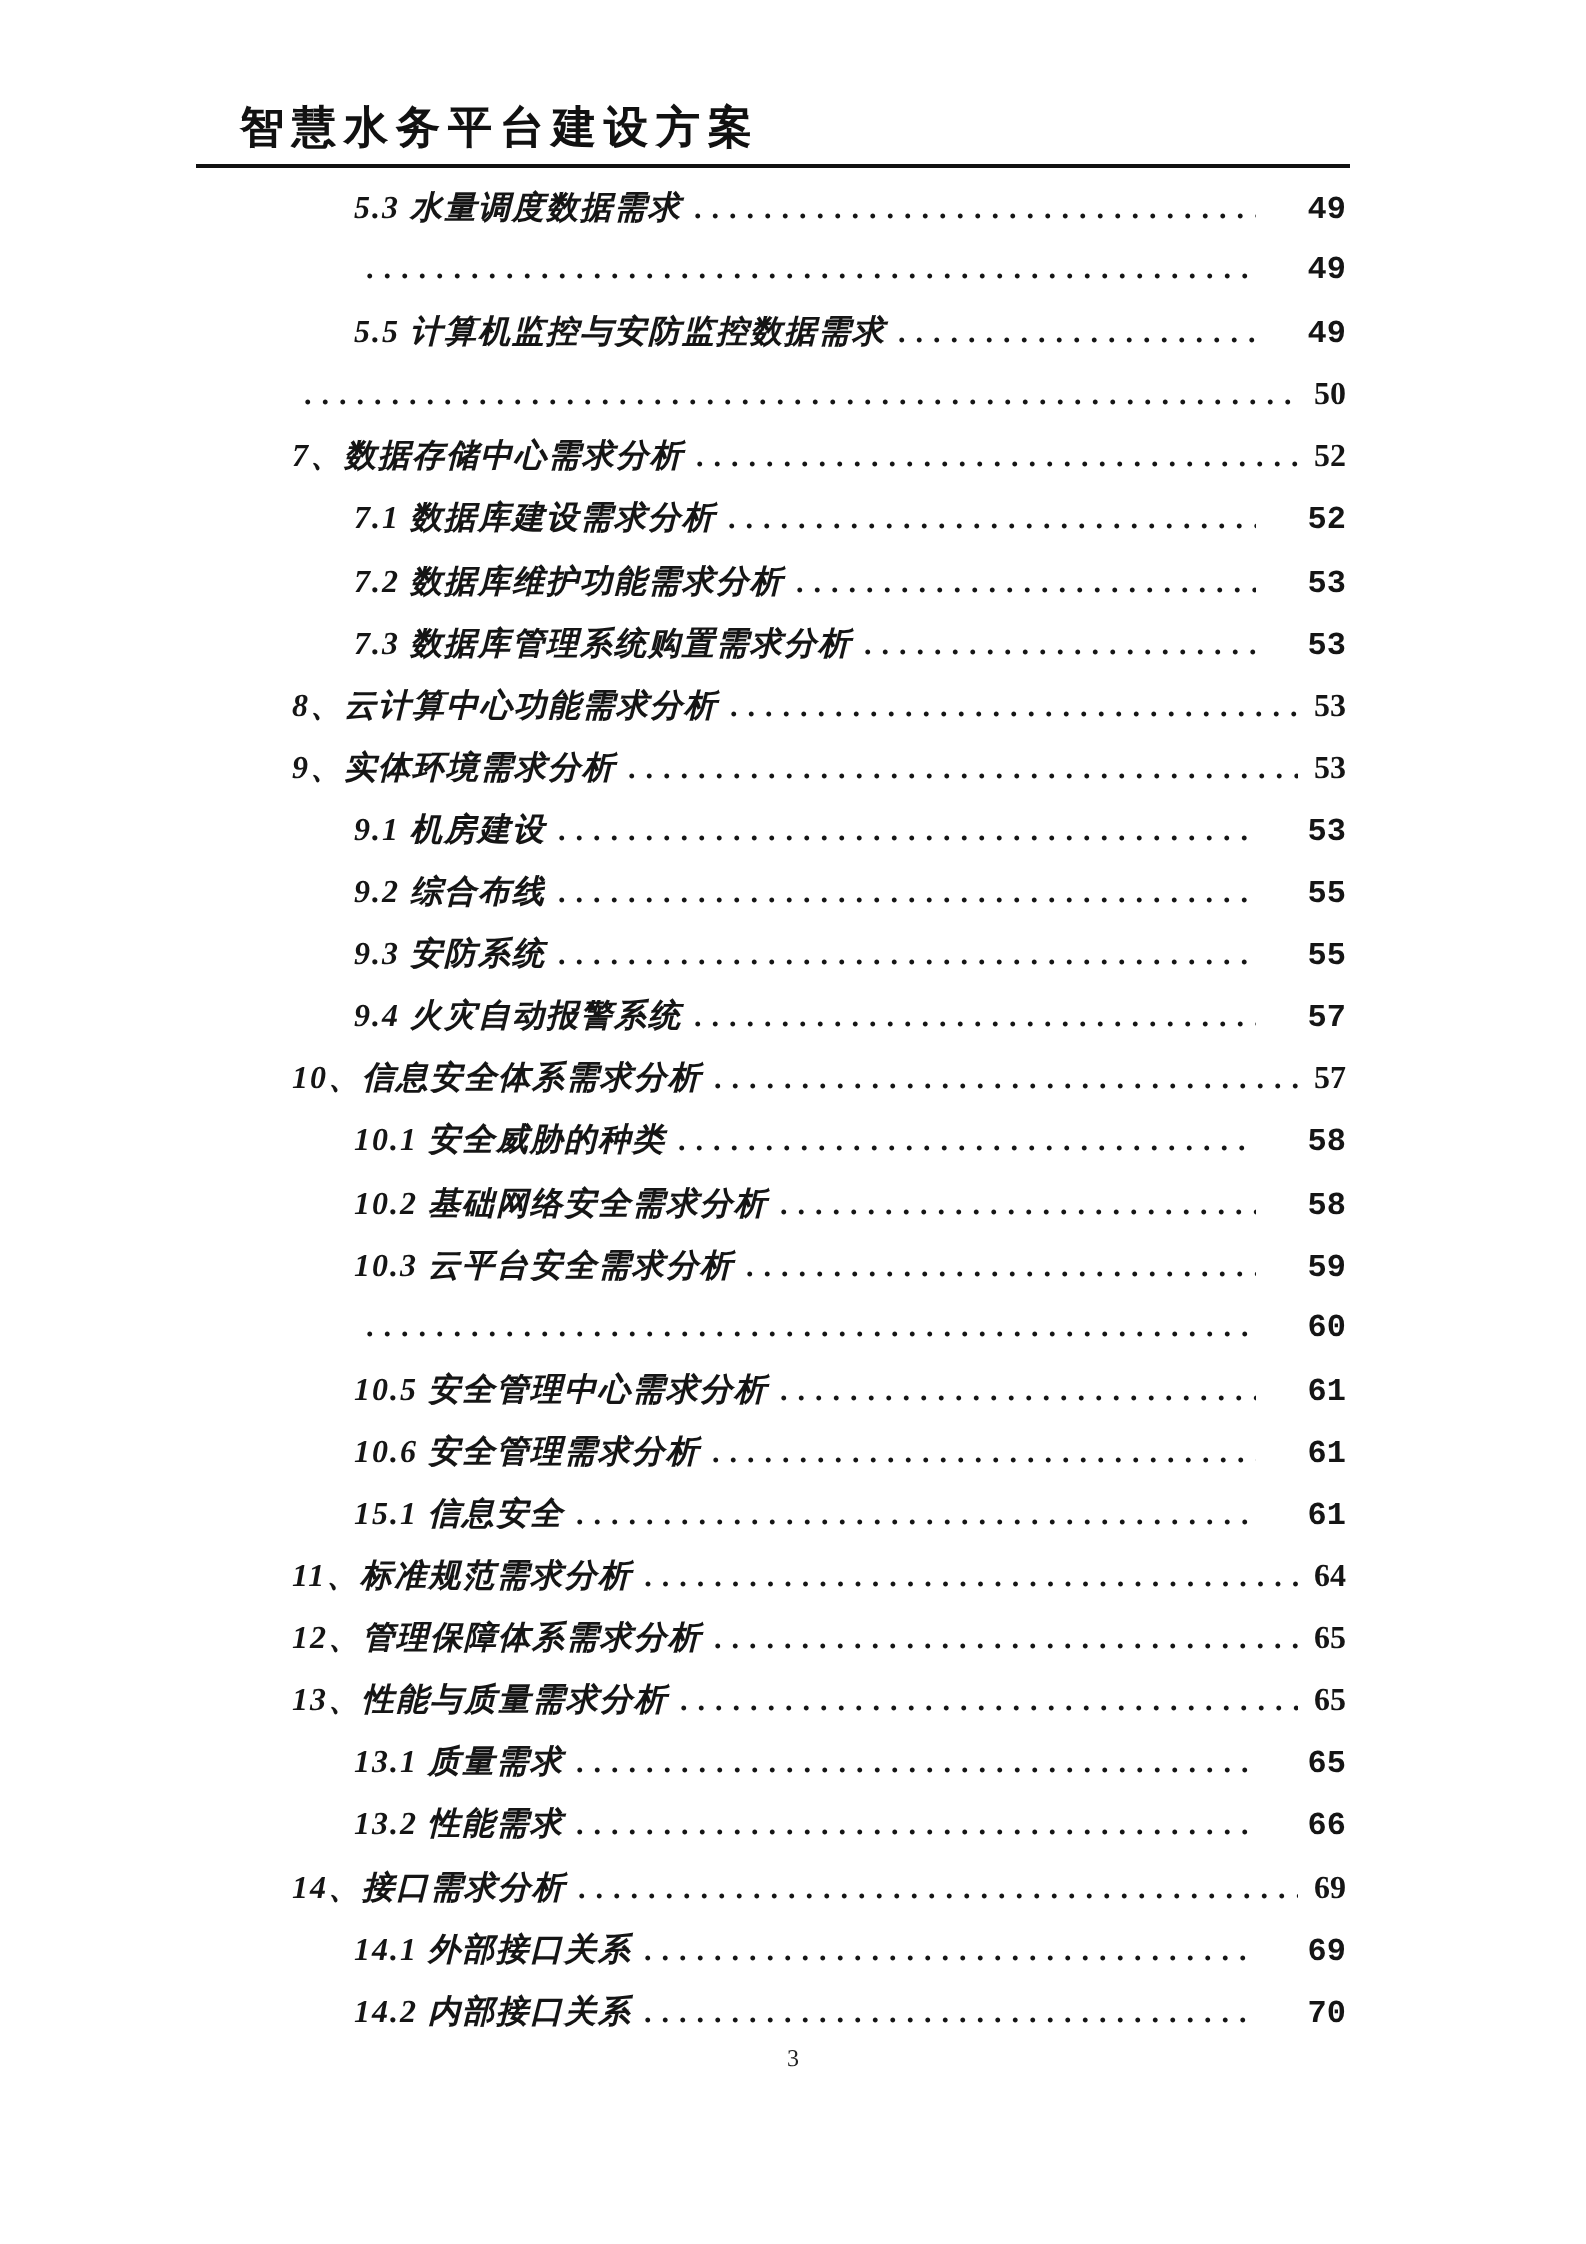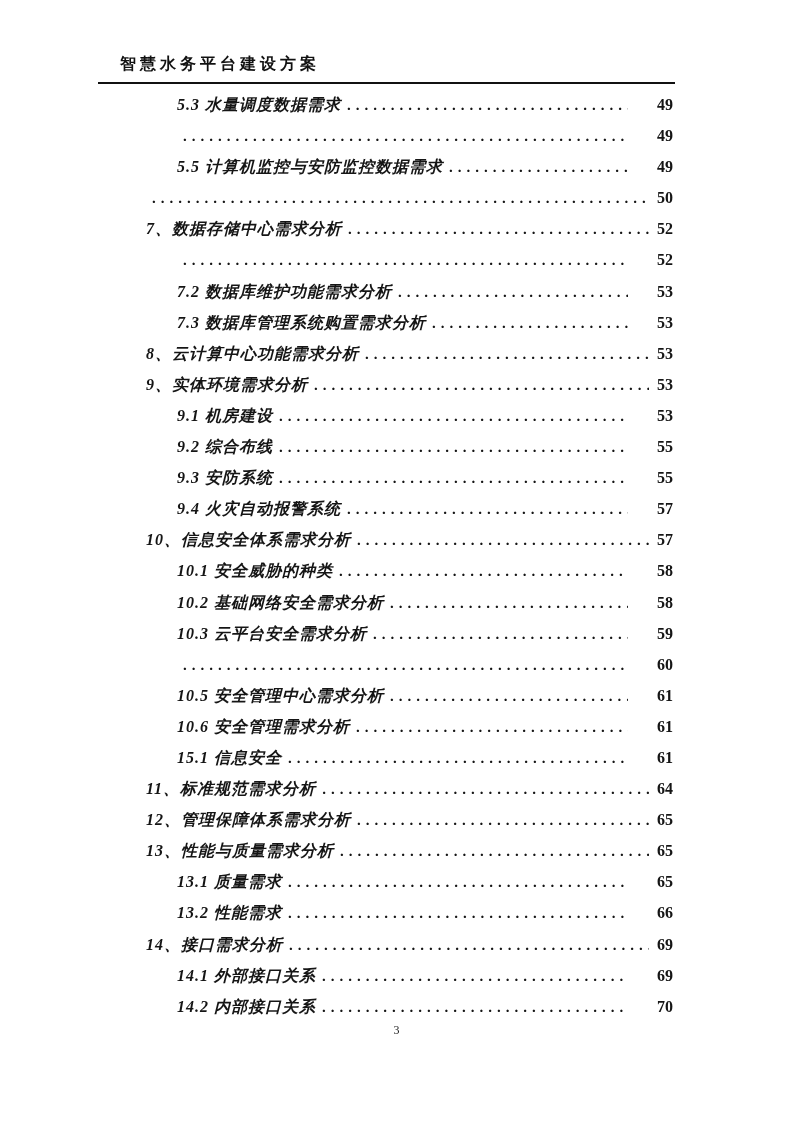--- a/index.html
+++ b/index.html
@@ -13,21 +13,21 @@
   }
   .page {
     position: absolute; inset: 0;
     background: #ffffff;
   }
   
   .doc-header {
     position: absolute; top: 50px; left: 98px; width: 577px;
   }
   .doc-title {
-    font-size: 16px; font-weight: 700; letter-spacing: 4px;
+    font-size: 22px; font-weight: 700; letter-spacing: 4px;
     color: #111; padding-left: 22px; line-height: 28px;
     font-family: "Liberation Sans", "DejaVu Sans", sans-serif;
   }
   .header-rule {
     margin-top: 4px; height: 2px; background: #111; width: 100%;
   }
   
   .toc {
     position: absolute; top: 89px; left: 120px; width: 553px;
   }
@@ -43,21 +43,21 @@
   .toc-dots {
     flex: 1 1 auto; overflow: hidden;
     margin: 0 2px 0 6px;
     font-size: 15px; letter-spacing: 5px;
     color: #151515;
   }
   .toc-page {
     flex: 0 0 auto; text-align: right; min-width: 22px;
     font-size: 16px;
   }
-  .toc-row.level-2 .toc-page { margin-left: 21px; }
+  .toc-row.level-2 .toc-page { margin-left: 21px; font-family: Liberation Mono, monospace; }
   
   .doc-footer {
     position: absolute; top: 1020px; left: 0; right: 0;
     text-align: center;
   }
   .page-number { font-size: 12px; color: #222; }
 </style>
 </head>
 <body>
 
@@ -91,20 +91,21 @@
     <span class="toc-page">50</span>
   </div>
 
   <div class="toc-row level-1">
     <span class="toc-label">7、数据存储中心需求分析</span>
     <span class="toc-dots">......................................................................................................................................................</span>
     <span class="toc-page">52</span>
   </div>
 
   <div class="toc-row level-2">
+    <span class="toc-label">7.1 数据库建设需求分析</span>
     <span class="toc-dots">......................................................................................................................................................</span>
     <span class="toc-page">52</span>
   </div>
 
   <div class="toc-row level-2">
     <span class="toc-label">7.2 数据库维护功能需求分析</span>
     <span class="toc-dots">......................................................................................................................................................</span>
     <span class="toc-page">53</span>
   </div>
 

